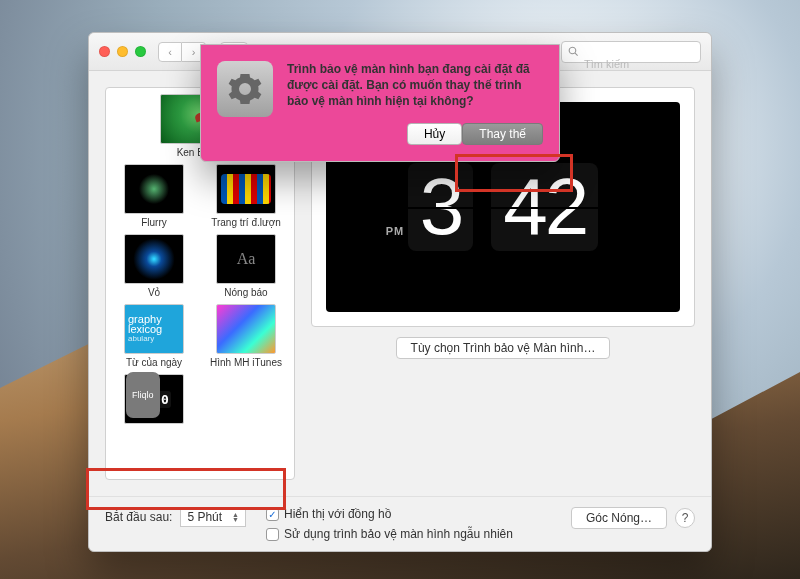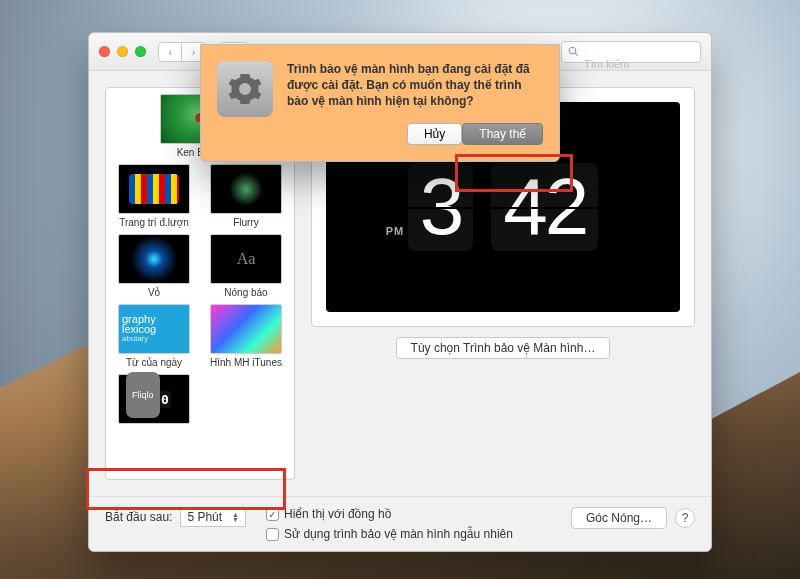--- a/index.html
+++ b/index.html
@@ -38,21 +38,21 @@
   .gridbtn .g span{background:#888;}
   .title { flex:1; text-align:center; font-size:13px; color:#555; }
   .search { width:140px; height:22px; background:#fff; border:1px solid #c9c9c9; border-radius:4px; display:flex; align-items:center; padding:0 6px; gap:5px; }
   .search svg{width:11px;height:11px;fill:#999;}
   .search span{font-size:11px; color:#bbb;margin-top:24px;}
   .content { flex:1; display:flex; flex-direction:column; }
   .main { flex:1; display:flex; padding:16px; gap:16px; overflow:hidden; }
   .left { width:190px; border:1px solid #d0d0d0; background:#fff; border-radius:4px; padding:6px; overflow:hidden; display:flex; flex-direction:column; }
   .thumbgrid { display:grid; grid-template-columns:1fr 1fr; gap:6px 8px; }
   .thumb { display:flex; flex-direction:column; align-items:center; gap:3px; }
-  .thumb .img { width:72px; height:50px; border:1px solid #ccc; border-radius:2px; }
+  .thumb .img { width:60px; height:50px; border:1px solid #ccc; border-radius:2px; }
   .thumb .lbl { font-size:10px; color:#333; text-align:center; line-height:11px; }
   .kb { background:#2ea043 radial-gradient(circle at 50% 40%, #6fd96f 5%, #2ea043 40%, #0a5a1a 100%); position:relative;}
   .kb::after{content:"";position:absolute;top:18px;left:34px;width:10px;height:8px;background:#c0392b;border-radius:50% 50% 50% 0;transform:rotate(-20deg);}
   .flurry{background:#000 radial-gradient(circle at 50% 50%, rgba(120,255,160,.7) 0%, #000 40%); }
   .trang{background:#000;display:flex;align-items:center;justify-content:center;}
   .trang::after{content:"";width:50px;height:30px;background:repeating-linear-gradient(90deg,#0057b7 0 6px,#ffd700 6px 12px,#d00 12px 18px);border-radius:4px;filter:blur(0.5px);}
   .vo{background:#000 radial-gradient(circle at 50% 50%, #2fd3ff 2%, #0a4a9a 20%, #000 55%);}
   .tb{background:#000;color:#888;display:flex;align-items:center;justify-content:center;font-size:16px;font-family:serif;}
   .it{background:linear-gradient(135deg,#ff3bd4,#3b6bff 40%,#3bffd4 70%,#ff992e);}
   .tcn{background:#1fa5db;color:#fff;font-size:11px;display:flex;flex-direction:column;align-items:flex-start;justify-content:center;padding:3px;line-height:10px;overflow:hidden;}
@@ -70,21 +70,21 @@
   .bottom { border-top:1px solid #e0e0e0; padding:10px 16px; display:flex; gap:20px; align-items:flex-start; font-size:12px; color:#333; }
   .startrow{display:flex;align-items:center;gap:8px;}
   .select { background:#fff;border:1px solid #c9c9c9;border-radius:0;padding:2px 6px;display:flex;align-items:center;gap:10px;font-size:12px; position:relative;}
   .select .stepper{display:flex;flex-direction:column;line-height:5px;font-size:7px;color:#666;}
   .cbx{display:flex;align-items:center;gap:5px;}
   .cbx .box{width:13px;height:13px;border:1px solid #999;border-radius:3px;background:#fff;display:flex;align-items:center;justify-content:center;font-size:10px;color:#1a6dd6;}
   .rightbuttons{margin-left:auto;display:flex;gap:8px;align-items:center;}
   .helpbtn{width:20px;height:20px;border:1px solid #c9c9c9;border-radius:50%;background:#fff;display:flex;align-items:center;justify-content:center;font-size:12px;color:#555;}
 
   .dialog {
-    position:absolute; top:44px; left:200px; width:360px; background:#fdba74;
+    position:absolute; top:44px; left:200px; width:360px; background:#ec4899;
     border:1px solid #bbb; border-radius:0 0 6px 6px; box-shadow:0 18px 36px rgba(0,0,0,.35);
     padding:16px; display:flex; gap:14px;
   }
   .dialog .icon{ width:56px; height:56px; background:linear-gradient(#d0d0d0,#a0a0a0); border-radius:8px; display:flex;align-items:center;justify-content:center; }
   .dialog .icon svg{width:36px;height:36px;fill:#666;}
   .dialog .msg{flex:1; font-size:12px; color:#333;}
   .dialog .msg p{font-weight:600; line-height:16px;}
   .dialog .btnrow{display:flex;justify-content:flex-end;margin-top:14px;}
   .dbtn{border-radius:4px;padding:3px 16px;font-size:12px;border:1px solid #b4b4b4;background:linear-gradient(#fff,#f0f0f0);}
   .dbtn.primary{background:linear-gradient(#9a9a9a,#7d7d7d);color:#fff;border-color:#7a7a7a;text-align:right;}
@@ -138,26 +138,26 @@
 
   <div class="content">
     <div class="main">
       <div class="left">
         <div class="thumbgrid">
           <div class="thumb" style="grid-column:1/3;align-items:center;">
             <div class="img kb" style="width:80px;"></div>
             <div class="lbl">Ken Burns</div>
           </div>
           <div class="thumb">
+            <div class="img flurry"></div>
+            <div class="lbl">Flurry</div>
+          </div>
+          <div class="thumb">
             <div class="img trang"></div>
             <div class="lbl">Trang trí đ.lượn</div>
-          </div>
-          <div class="thumb">
-            <div class="img flurry"></div>
-            <div class="lbl">Flurry</div>
           </div>
           <div class="thumb">
             <div class="img vo"></div>
             <div class="lbl">Vỏ</div>
           </div>
           <div class="thumb">
             <div class="img tb">Aa</div>
             <div class="lbl">Nóng báo</div>
           </div>
           <div class="thumb">

